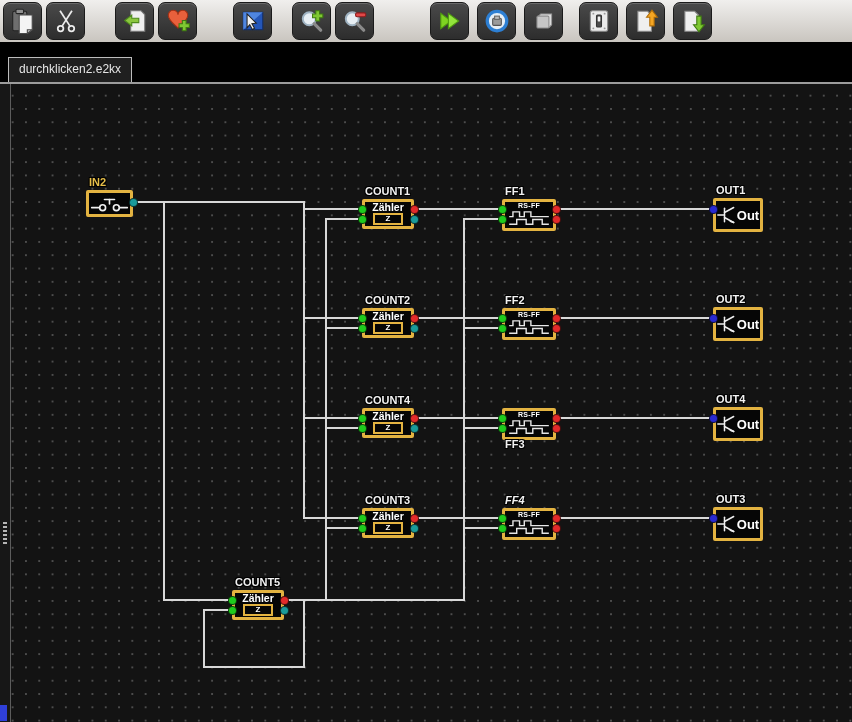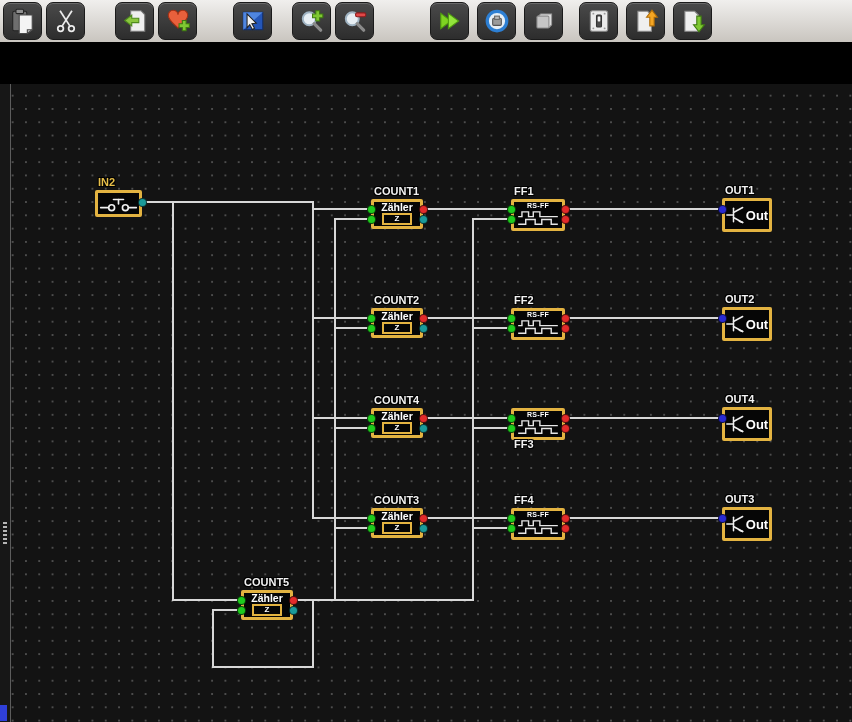--- a/index.html
+++ b/index.html
@@ -25,21 +25,21 @@
   .canvas{position:absolute;left:0;top:84px;width:852px;height:638px;background:#131313;
     background-image:radial-gradient(circle,#4d4d4d 1px,transparent 1.4px);
     background-size:13.3px 13.3px;background-position:6px 5px;}
   .leftstrip{position:absolute;left:0;top:84px;width:10px;height:638px;background:#171717;
     border-right:1px solid #5c5c5c;box-sizing:content-box;}
   .grip{position:absolute;left:3px;top:438px;width:4px;height:22px;
     background:repeating-linear-gradient(#b5b5b5 0 2px,transparent 2px 4px);cursor:col-resize;}
   .bluecorner{position:absolute;left:0;bottom:1px;width:7px;height:16px;background:#2f3fd8;}
 
   
-  #diagram{position:absolute;left:13px;top:0;width:836px;height:722px;}
+  #diagram{position:absolute;left:4px;top:0;width:836px;height:722px;}
   #diagram svg.wires{position:absolute;left:0;top:0;}
   svg.wires polyline{fill:none;stroke:#d8d8d8;stroke-width:2;}
   .block{position:absolute;background:#060606;border:3px solid #e3b341;border-radius:2px;
     box-sizing:border-box;cursor:move;}
   .bTitle{color:#fff;font-weight:bold;font-size:10.5px;line-height:11px;text-align:center;margin-top:0;}
   .bTitle.ff{font-size:7px;line-height:8px;letter-spacing:.3px;}
   .bSub{width:26px;margin:0 auto;border:2px solid #e3b341;color:#fff;font-size:8px;
     font-weight:bold;text-align:center;line-height:8px;}
   .bLabel{position:absolute;font-weight:bold;font-size:11px;color:#f2f2f2;white-space:nowrap;
     text-shadow:1px 1px 0 #000,-1px -1px 0 #000,1px -1px 0 #000,-1px 1px 0 #000;}
@@ -146,20 +146,25 @@
       </svg>
     </div>
     <div class="tbtn" style="margin-left:8px">
       <svg viewBox="0 0 24 24">
         <path d="M4.5 3 h9 l3.5 3.5 v15 h-12.5 z" fill="#efefef" stroke="#8a8a8a"></path>
         <path d="M17.5 22 l5 -6.5 h-3 v-8 h-4 v8 h-3 z" fill="#7fc832" stroke="#3f7a12"></path>
       </svg>
     </div>
   </div>
 
+  <div class="tabbar">
+    <div class="tab">
+      <span>durchklicken2.e2kx</span>
+    </div>
+  </div>
 
   <div class="canvas"></div>
   <div class="leftstrip">
     <div class="grip"></div>
   </div>
   <div class="bluecorner"></div>
 
   <div id="diagram">
       <svg width="852" height="722" class="wires">
         <polyline points="130,202 300,202 300,518 358,518" stroke="#d8d8d8"></polyline>
@@ -278,21 +283,21 @@
       <span class="port" style="left: 493.5px; top: 423.5px; background: rgb(30, 203, 30);"></span>
       <span class="port" style="left: 547.5px; top: 413.5px; background: rgb(226, 42, 42);"></span>
       <span class="port" style="left: 547.5px; top: 423.5px; background: rgb(226, 42, 42);"></span>
       <div class="block rsff" style="left: 498px; top: 508px; width: 54px; height: 32px;">
         <div class="bTitle ff">RS-FF</div>
         <svg class="wave" viewBox="0 0 46 18">
           <polyline points="2,7 6,7 6,2 13,2 13,7 18,7 18,2 25,2 25,7 44,7"></polyline>
           <polyline points="2,15 10,15 10,10 20,10 20,15 27,15 27,10 37,10 37,15 44,15"></polyline>
         </svg>
       </div>
-      <div class="bLabel" style="left: 501px; top: 494px; color: rgb(242, 242, 242);">FF4</div>
+      <div class="bLabel" style="left: 501px; top: 494px; color: rgb(242, 242, 242); font-style: italic;">FF4</div>
       <span class="port" style="left: 493.5px; top: 513.5px; background: rgb(30, 203, 30);"></span>
       <span class="port" style="left: 493.5px; top: 523.5px; background: rgb(30, 203, 30);"></span>
       <span class="port" style="left: 547.5px; top: 513.5px; background: rgb(226, 42, 42);"></span>
       <span class="port" style="left: 547.5px; top: 523.5px; background: rgb(226, 42, 42);"></span>
       <div class="block output" style="left: 709px; top: 198px; width: 50px; height: 34px;">
         <div class="output-body">
           <svg class="trans" viewBox="0 0 24 26">
             <line x1="9" y1="5" x2="9" y2="21"></line>
             <line x1="1" y1="13" x2="9" y2="13"></line>
             <line x1="9" y1="10" x2="20" y2="4"></line>

